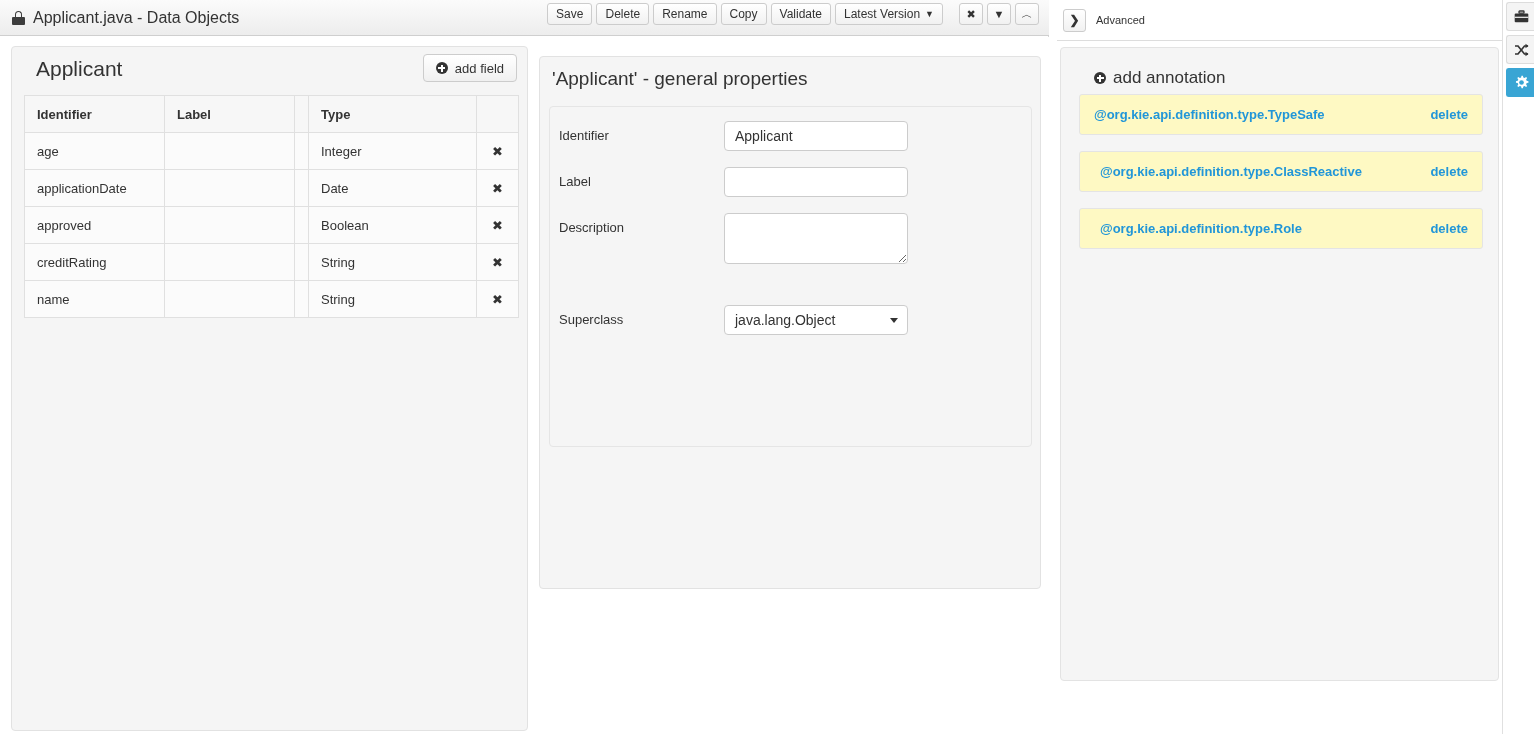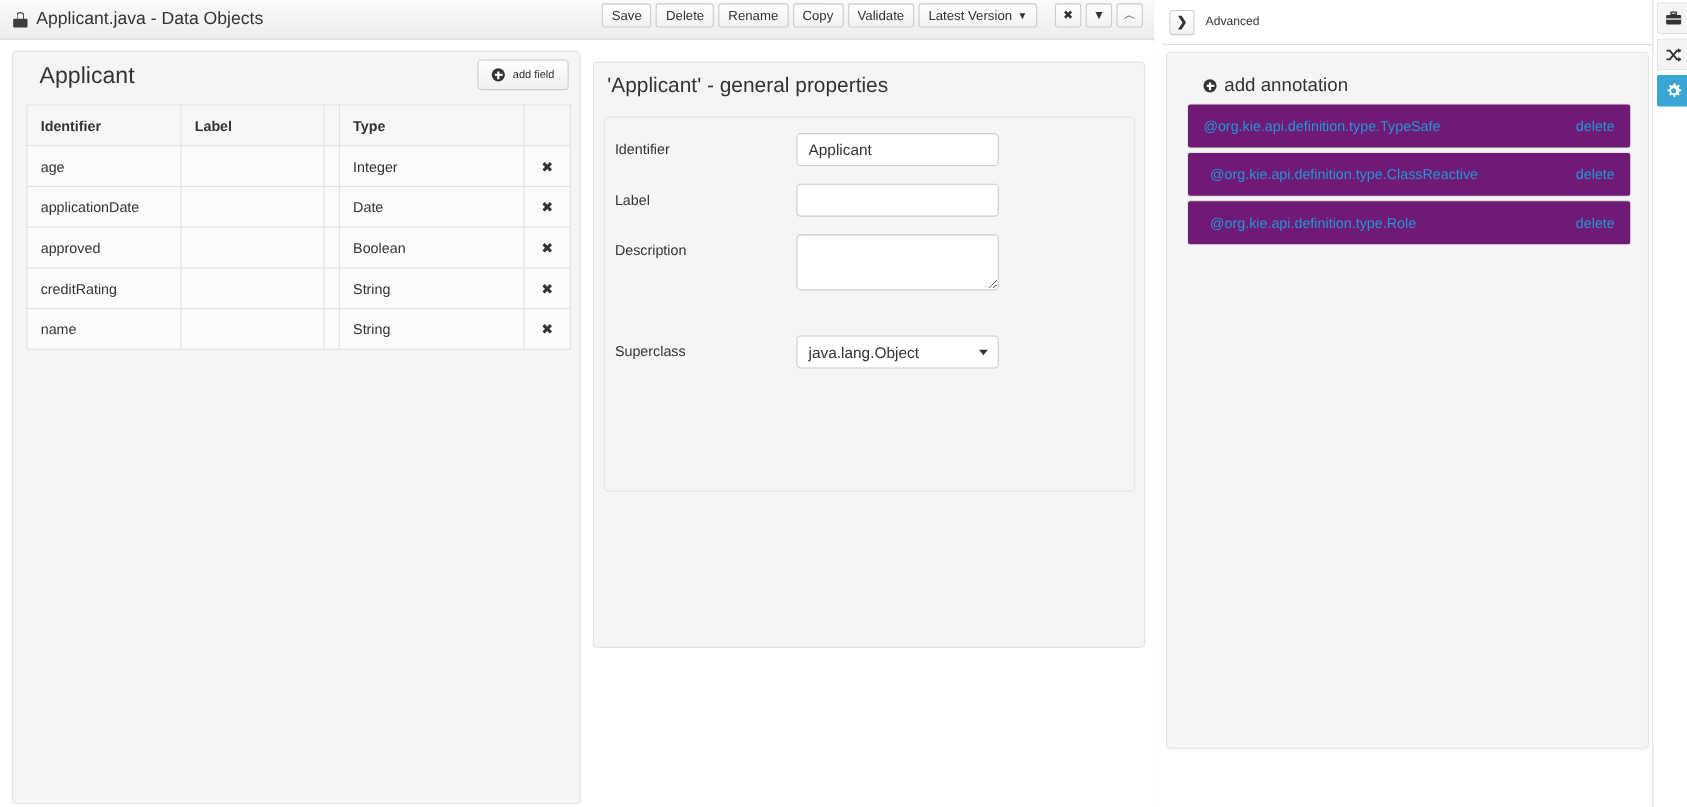--- a/index.html
+++ b/index.html
@@ -150,21 +150,21 @@
     color: #333333;
   }
   .addfield-btn {
     position: absolute;
     right: 10px; top: 7px;
     height: 28px;
     padding: 0 12px;
     display: inline-flex;
     align-items: center;
     gap: 7px;
-    font-size: 10px;
+    font-size: 13px;
     color: #333333;
     background: linear-gradient(to bottom, #ffffff 0%, #f0f0f0 100%);
     border: 1px solid #cccccc;
     border-radius: 4px;
     cursor: pointer;
   }
   .plus-circle {
     display: inline-block;
     width: 12px; height: 12px;
     border-radius: 50%;
@@ -361,27 +361,28 @@
     cursor: pointer;
   }
   .ann-list {
     position: absolute;
     left: 18px; top: 46px;
     width: 404px;
   }
   .ann-row {
     position: relative;
     height: 41px;
-    background: #701a75;
+    background: #fef9c3;
     border: 1px solid #e4e4e4;
     border-radius: 3px;
-    margin-bottom: 4px;
+    margin-bottom: 17px;
     display: flex;
     align-items: center;
     padding: 0 14px;
+    font-weight: bold;
   }
   .ann-row + .ann-row { margin-top: -1px; padding-left: 20px; }
   .ann-name {
     font-size: 13px;
     color: #2196d8;
     cursor: pointer;
     white-space: nowrap;
   }
   .ann-delete {
     margin-left: auto;

